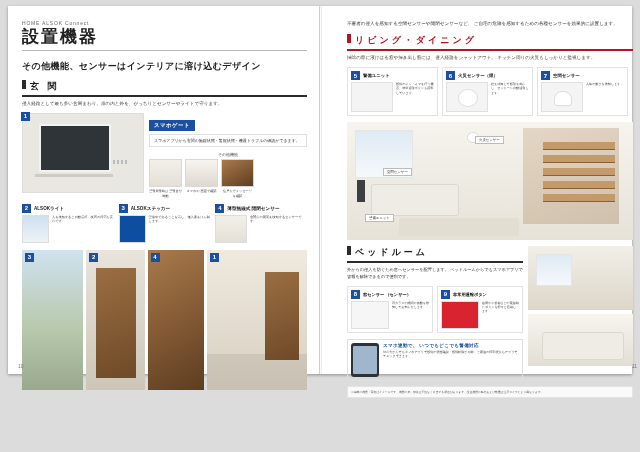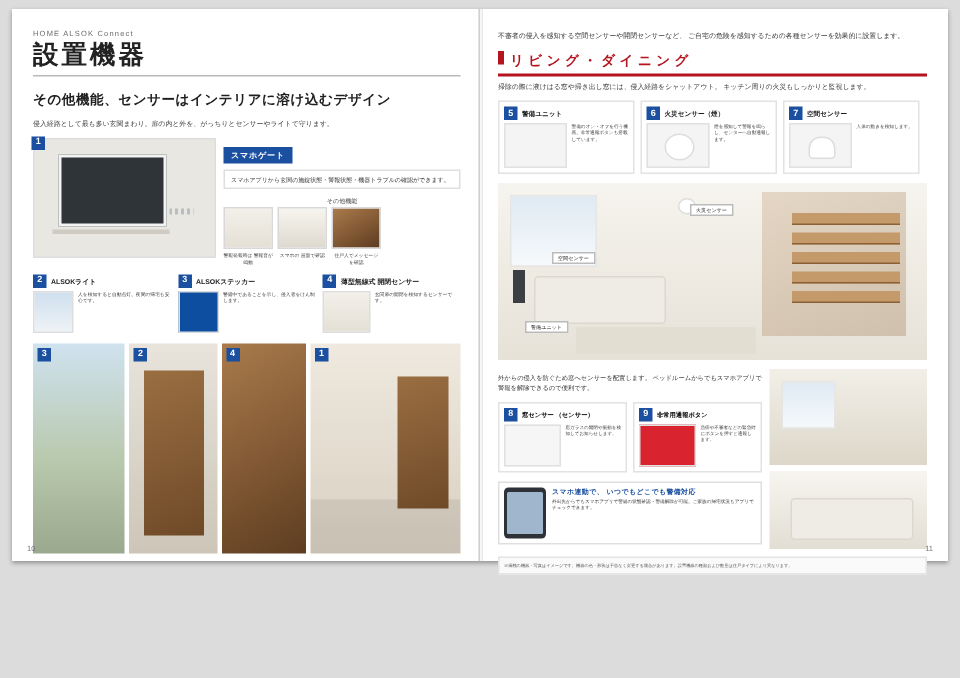--- a/index.html
+++ b/index.html
@@ -7,20 +7,21 @@
     width:640px;height:452px;
     background:#dcdcdc;
     font-family:"Liberation Sans", sans-serif;
     overflow:hidden;
   }
   .spread{
     position:absolute;left:8px;top:6px;width:624px;height:368px;
     background:#fff;
     box-shadow:0 1px 3px rgba(0,0,0,.35);
     display:flex;
+    gap:15px;
   }
   .page{position:relative;height:100%;box-sizing:border-box;}
   .page-left{width:312px;border-right:1px solid #e2e2e2;padding:14px 12px 0 14px;}
   .page-right{width:312px;padding:14px 14px 0 12px;}
   .gutter{
     position:absolute;left:311px;top:0;width:3px;height:100%;
     background:linear-gradient(to right,rgba(0,0,0,.12),rgba(0,0,0,.02),rgba(0,0,0,.10));
   }
 
   
@@ -156,20 +157,24 @@
 <div class="spread">
 
   <div class="page page-left">
 
     <div class="brand">HOME ALSOK Connect</div>
     <div class="doc-title">設置機器</div>
     <div class="title-rule"></div>
 
     <div class="lead">その他機能、センサーはインテリアに溶け込むデザイン</div>
 
+    <div class="section-bar">
+      <span class="sq"></span>
+      <span class="nm">玄 関</span>
+    </div>
     <div class="sec-desc">侵入経路として最も多い玄関まわり。扉の内と外を、がっちりとセンサーやライトで守ります。</div>
 
     <div class="entrance-row">
       <div style="position:relative;">
         <span class="num" style="position:absolute;left:-1px;top:-1px;z-index:3;">1</span>
         <div class="panel-shot">
           <div class="monitor"></div>
           <div class="btns"></div>
           <div class="stand"></div>
         </div>
@@ -324,20 +329,24 @@
       <div class="rug" style="left:52px;top:96px;width:120px;height:18px;"></div>
       <div class="ceil" style="left:120px;top:10px;width:10px;height:9px;"></div>
 
       <div class="tag-float" style="left:128px;top:14px;">火災センサー</div>
       <div class="tag-float" style="left:36px;top:46px;">空間センサー</div>
       <div class="tag-float" style="left:18px;top:92px;">警備ユニット</div>
     </div>
 
     <div class="bed-row">
       <div class="bed-left">
+        <div class="section-bar" style="border-bottom:2px solid #2b2b2b;">
+          <span class="sq"></span>
+          <span class="nm">ベッドルーム</span>
+        </div>
         <div class="bed-desc">外からの侵入を防ぐため窓へセンサーを配置します。
 ベッドルームからでもスマホアプリで警報を解除できるので便利です。</div>
 
         <div class="bed-cards">
           <div class="bcard">
             <div class="hd">
               <span class="num">8</span>
               <span class="t">窓センサー
 （センサー）</span>
             </div>

